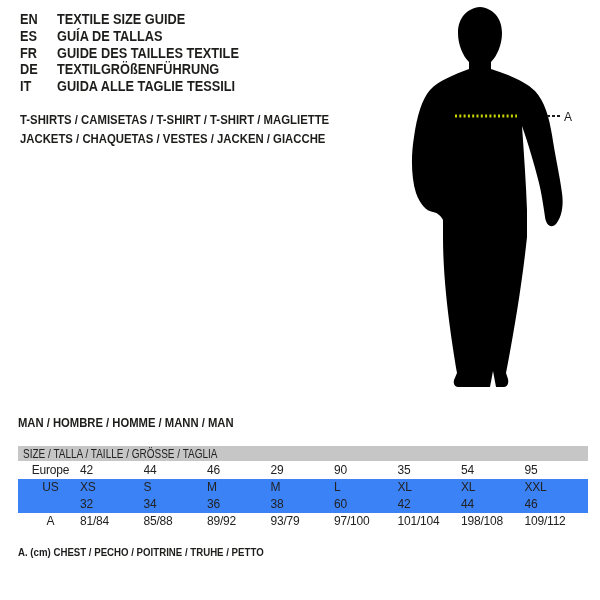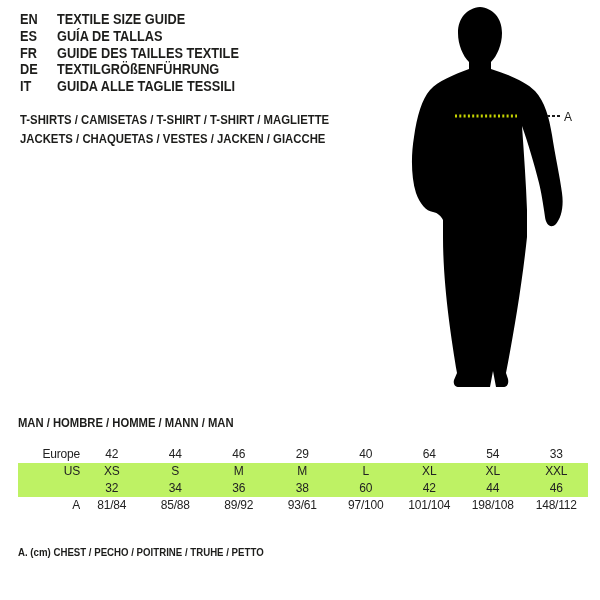--- a/index.html
+++ b/index.html
@@ -25,23 +25,23 @@
   .man-heading { left:18px; top:416px; font-weight:bold; font-size:12.5px;
                  transform:scaleX(0.9); transform-origin:0 0; white-space:nowrap; }
 
   
   .size-table { left:18px; top:446px; width:570px; font-size:12px; }
   .table-header { height:15px; background:#c6c6c6; margin-bottom:1px;
                   display:flex; align-items:center; padding-left:5px; box-sizing:border-box; }
   .table-header span { display:inline-block; transform:scaleX(0.8); transform-origin:0 0;
                        font-size:12.5px; white-space:nowrap; color:#222; }
   .tr { display:grid; grid-template-columns:62px repeat(8,1fr); height:17px; line-height:17px; }
-  .tr.stripe { background:#bef264; }
-  .td { text-align:center; letter-spacing:-0.2px; color:#222; overflow:hidden; }
-  .td.label { text-align:right; padding-left:3px; }
+  .tr.stripe { background:#3b82f6; }
+  .td { text-align:left; letter-spacing:-0.2px; color:#222; overflow:hidden; }
+  .td.label { text-align:center; padding-left:3px; }
 
   
   .footnote { left:18px; top:546px; font-weight:bold; font-size:11.5px;
               transform:scaleX(0.84); transform-origin:0 0; white-space:nowrap; }
 </style>
 </head>
 <body>
 
 <div class="abs langs">
   <div class="lang-row">
@@ -106,31 +106,34 @@
       C53,13 62,3 75,2 Z"></path>
     <line x1="50" y1="111" x2="112" y2="111" stroke-width="3" stroke-dasharray="2 2.3" stroke="#c6d400"></line>
     <line x1="142" y1="111" x2="156" y2="111" stroke-width="2" stroke-dasharray="3 2" stroke="#1a1a1a"></line>
     <text x="159" y="116" font-size="12" fill="#1d1d1b">A</text>
   </svg>
 </div>
 
 <div class="abs man-heading">MAN / HOMBRE / HOMME / MANN / MAN</div>
 
 <div class="abs size-table">
+  <div class="table-header">
+    <span>SIZE / TALLA / TAILLE / GRÖSSE / TAGLIA</span>
+  </div>
 
   <div class="tr">
     <div class="td label">Europe</div>
     <div class="td">42</div>
     <div class="td">44</div>
     <div class="td">46</div>
     <div class="td">29</div>
-    <div class="td">40</div>
-    <div class="td">64</div>
+    <div class="td">90</div>
+    <div class="td">35</div>
     <div class="td">54</div>
-    <div class="td">33</div>
+    <div class="td">95</div>
   </div>
 
   <div class="tr stripe">
     <div class="td label">US</div>
     <div class="td">XS</div>
     <div class="td">S</div>
     <div class="td">M</div>
     <div class="td">M</div>
     <div class="td">L</div>
     <div class="td">XL</div>
@@ -148,21 +151,21 @@
     <div class="td">42</div>
     <div class="td">44</div>
     <div class="td">46</div>
   </div>
 
   <div class="tr">
     <div class="td label">A</div>
     <div class="td">81/84</div>
     <div class="td">85/88</div>
     <div class="td">89/92</div>
-    <div class="td">93/61</div>
+    <div class="td">93/79</div>
     <div class="td">97/100</div>
     <div class="td">101/104</div>
     <div class="td">198/108</div>
-    <div class="td">148/112</div>
+    <div class="td">109/112</div>
   </div>
 </div>
 
 <div class="abs footnote">A. (cm) CHEST / PECHO / POITRINE / TRUHE / PETTO</div>
 
 </body></html>

